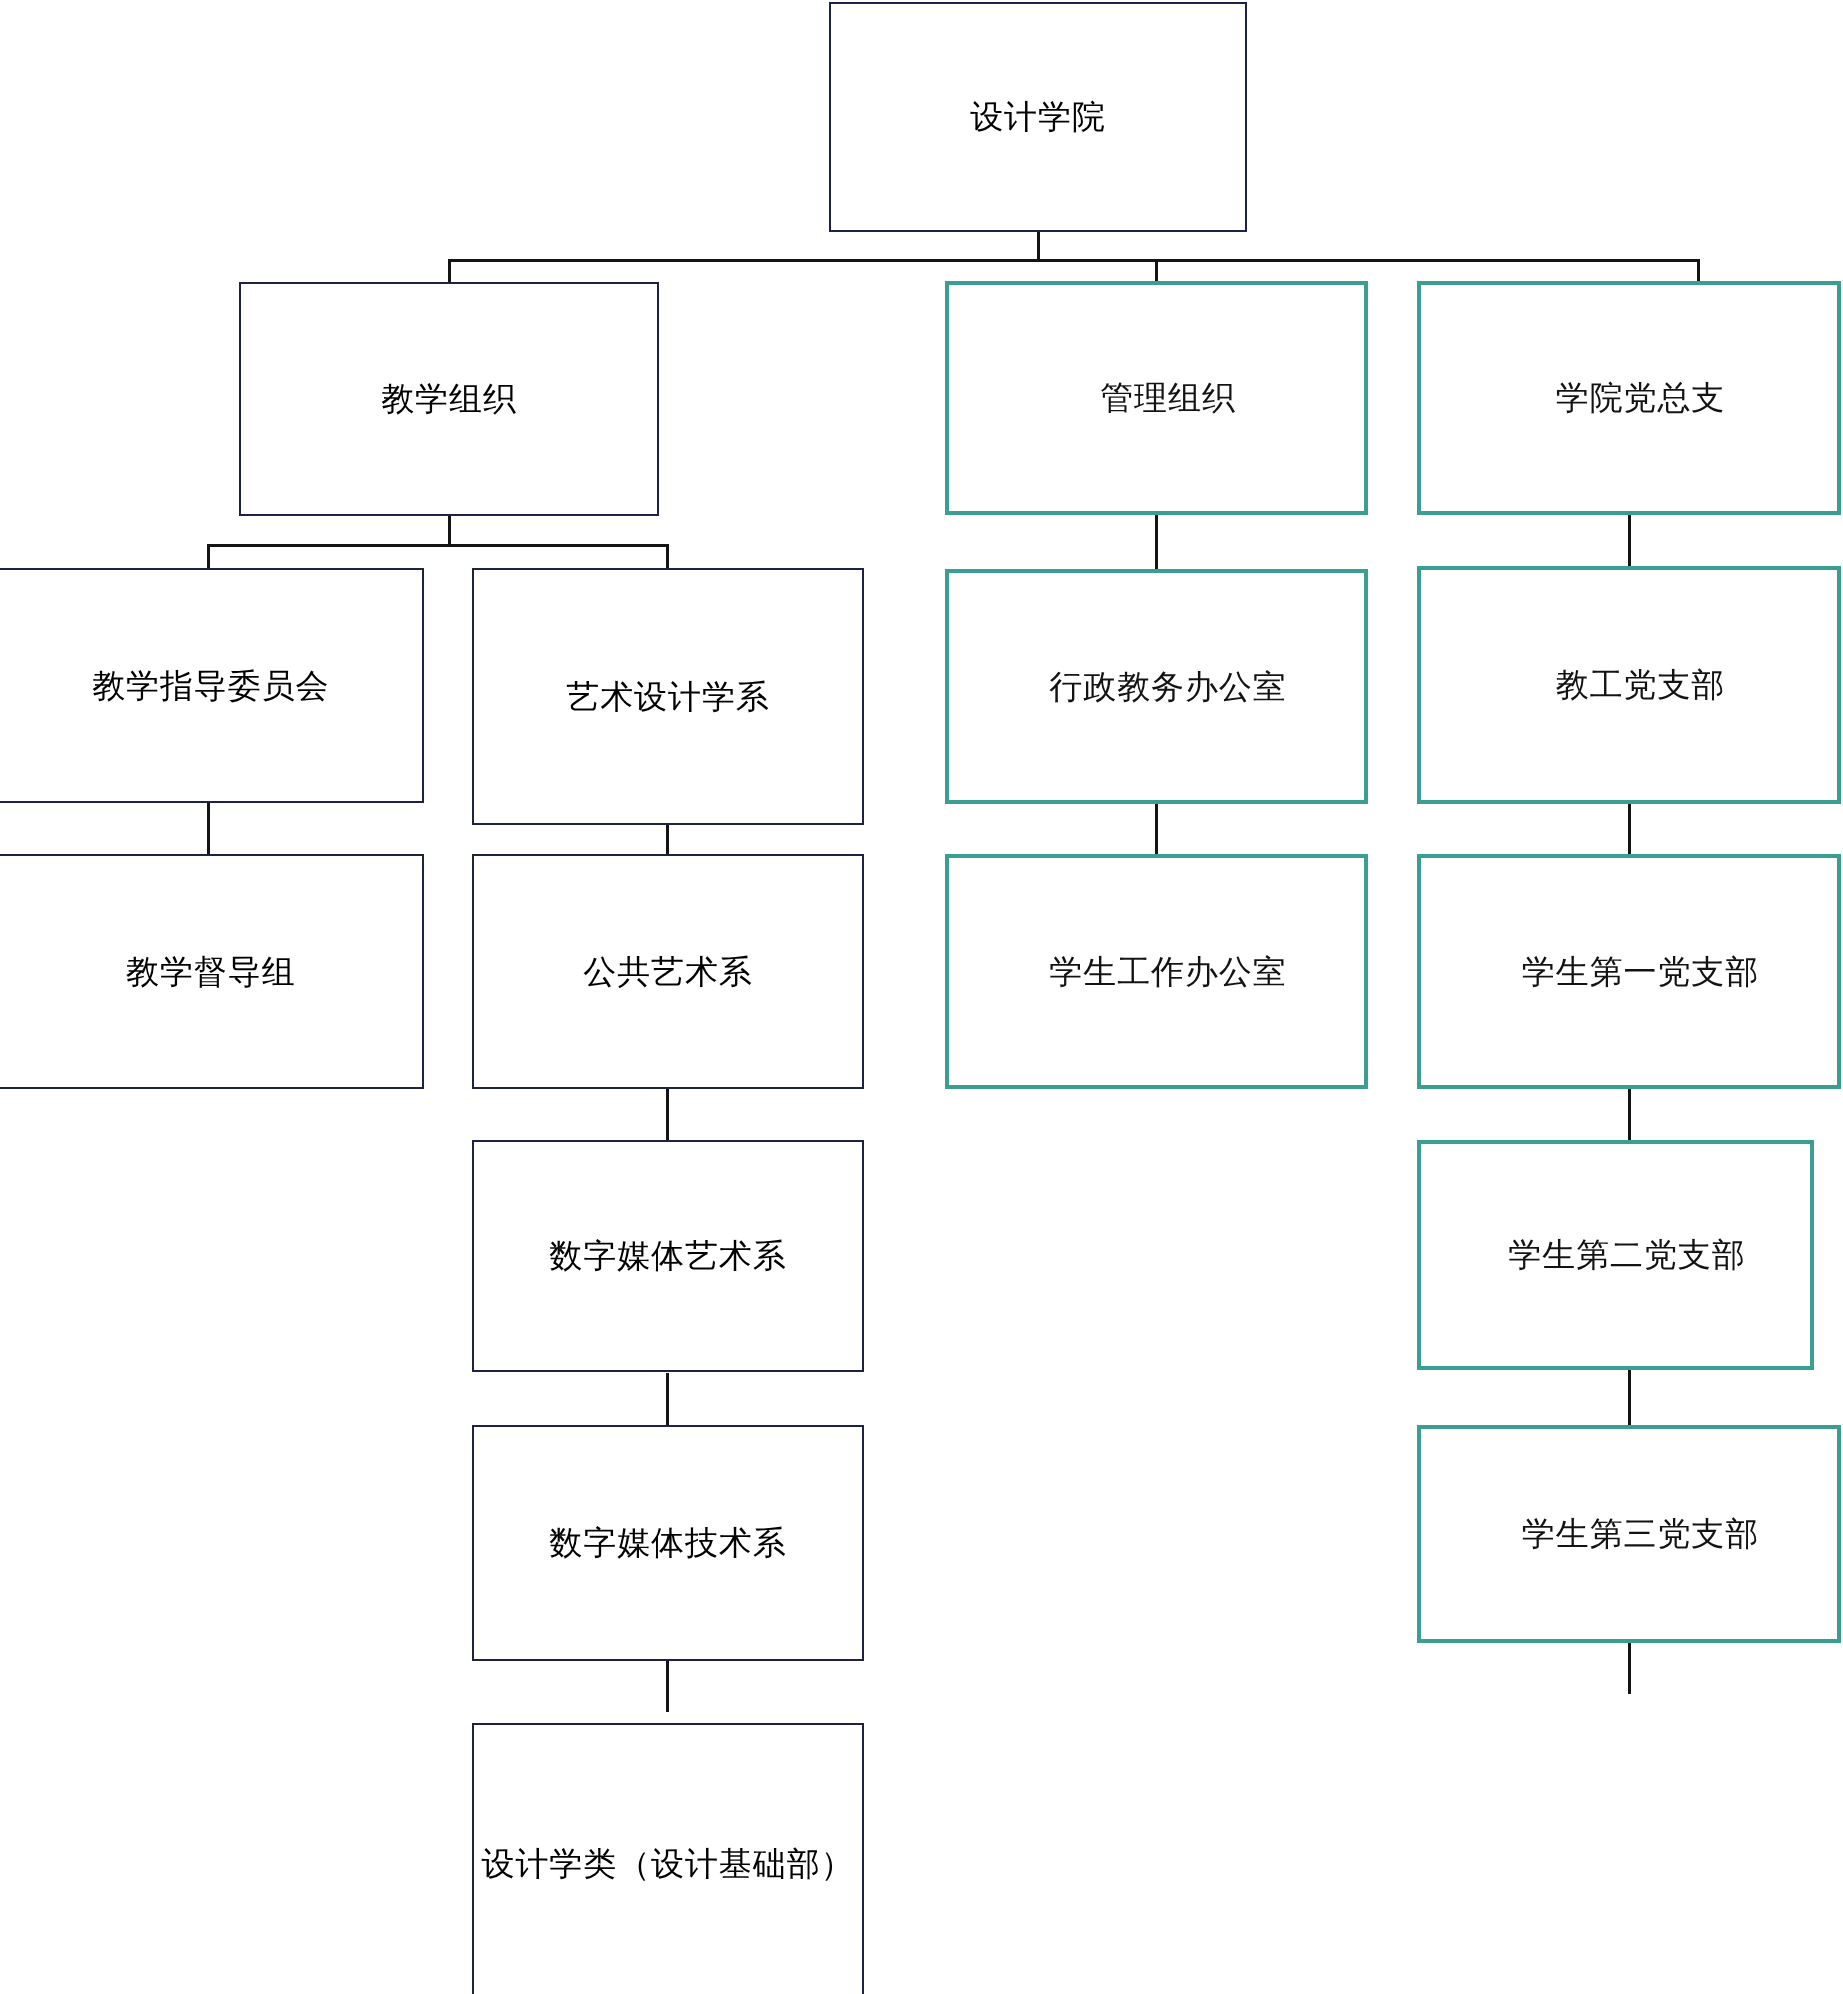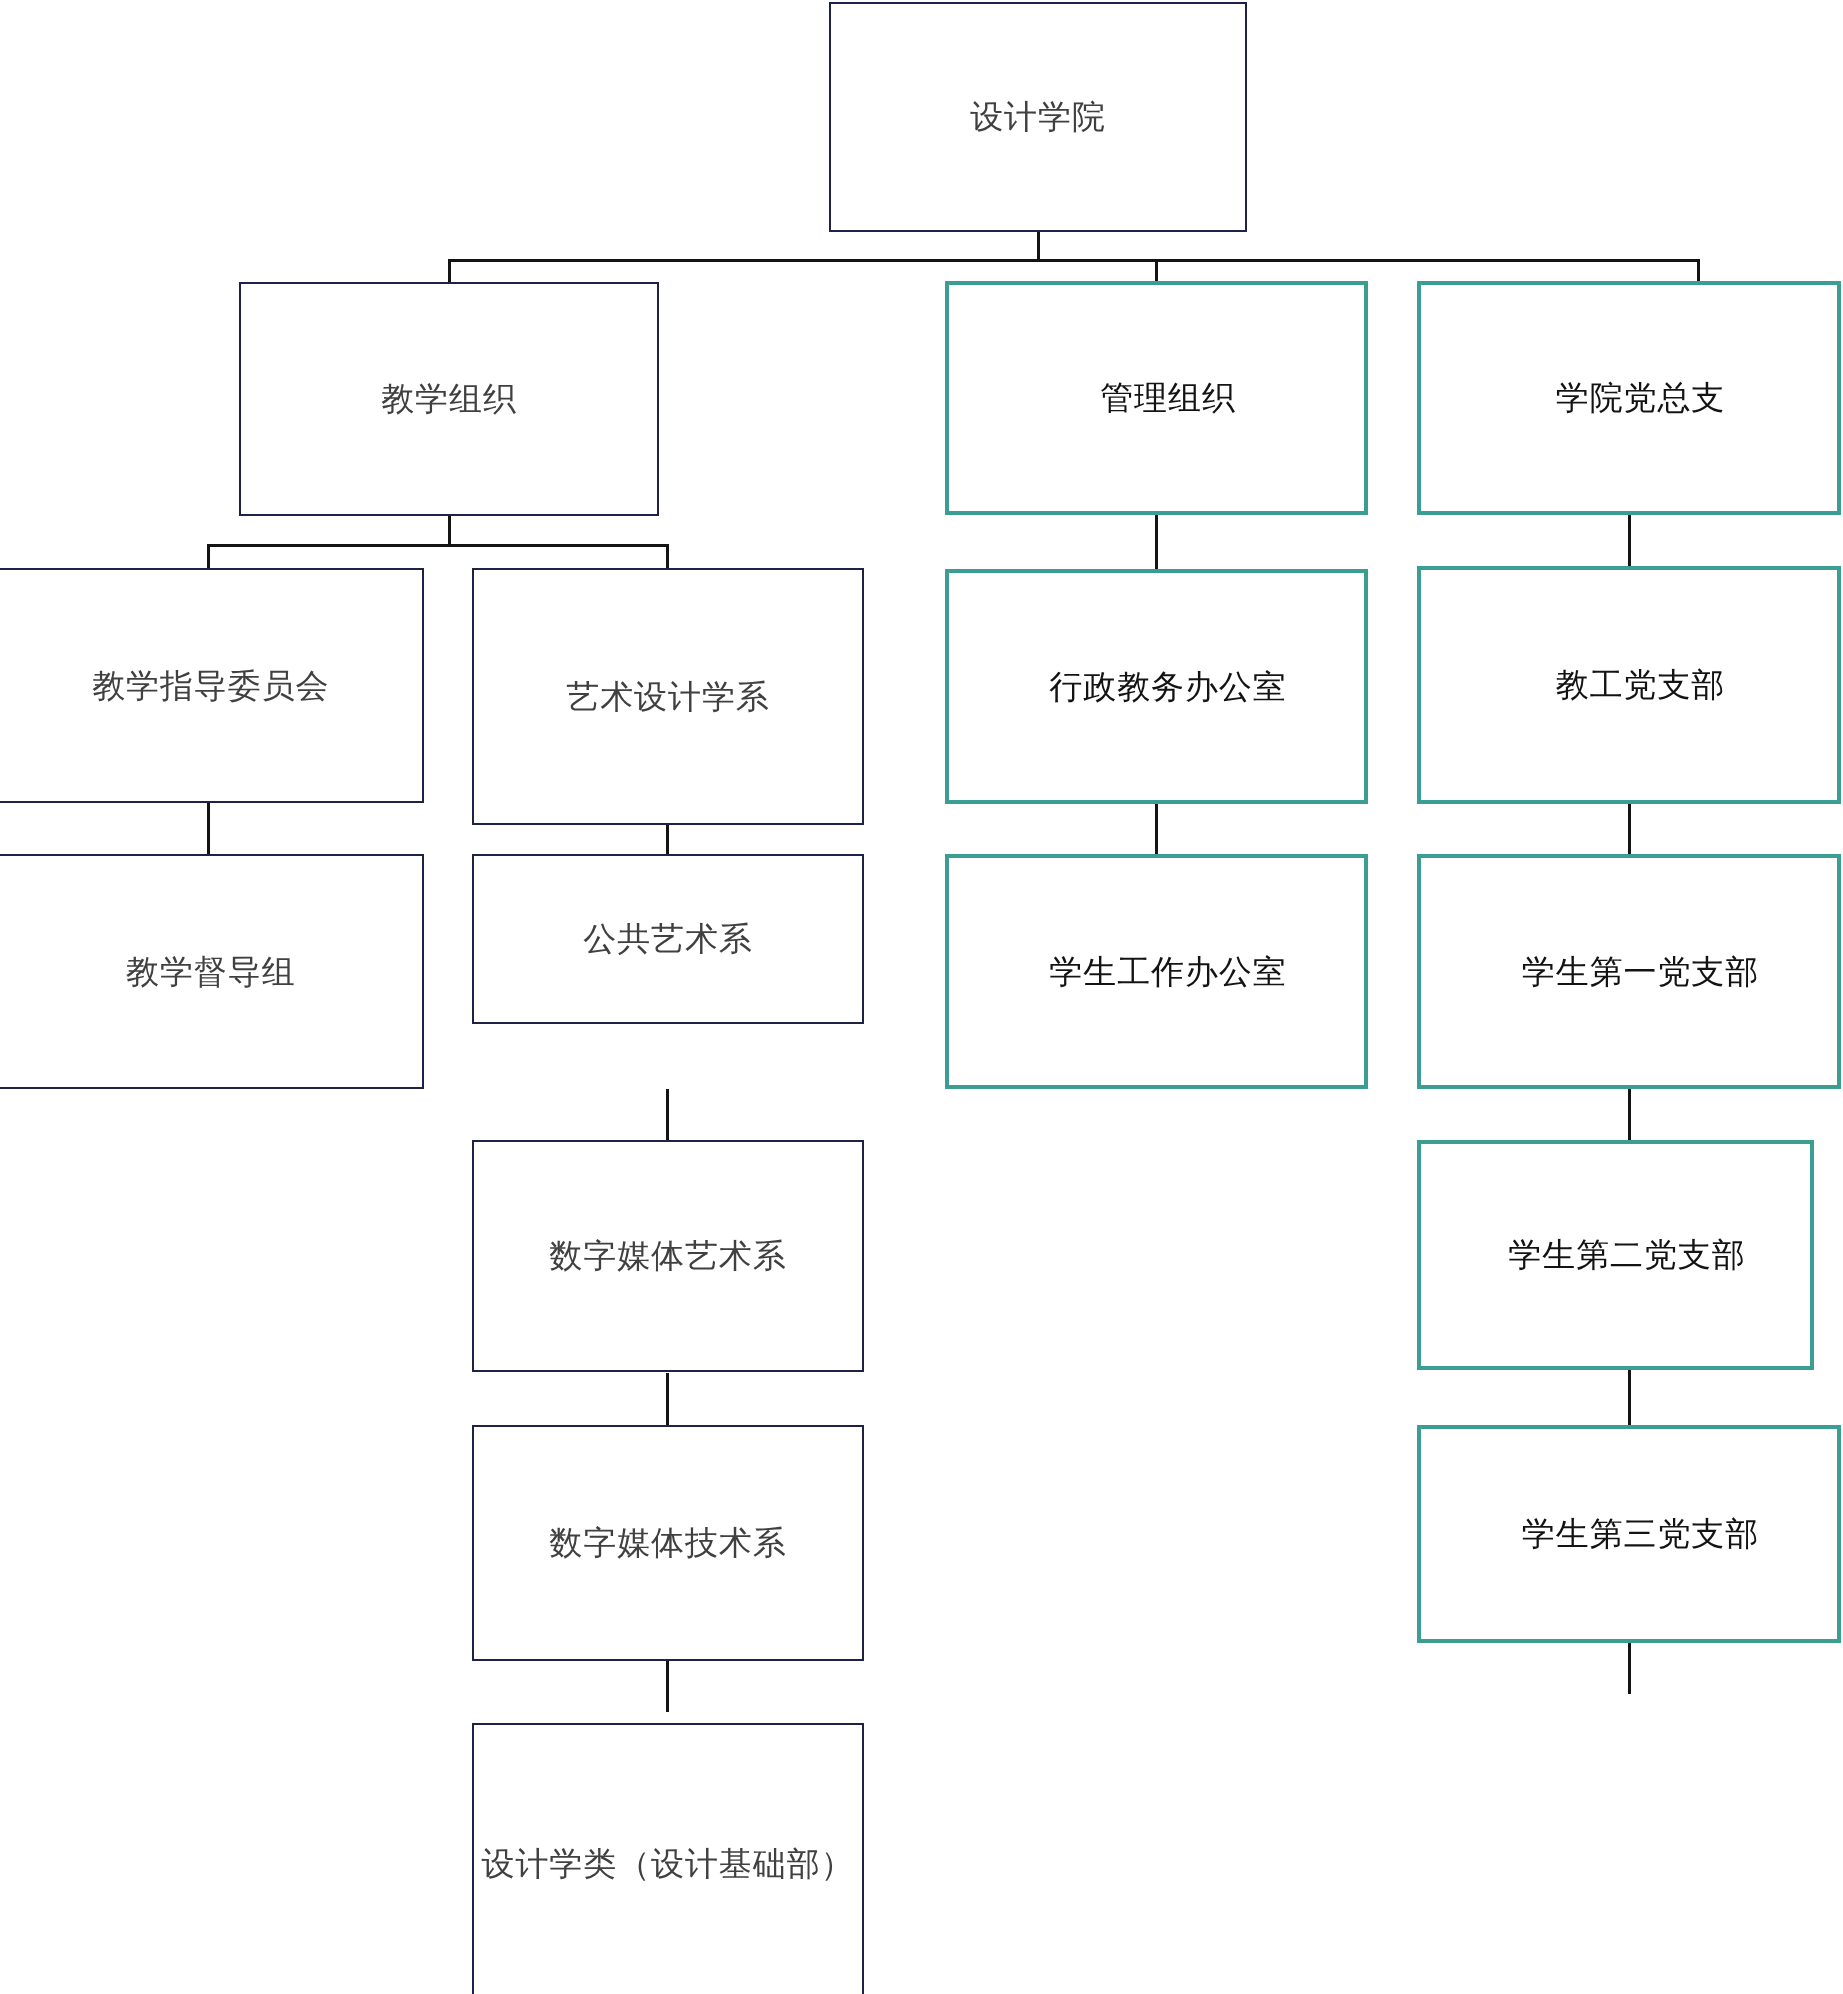--- a/index.html
+++ b/index.html
@@ -29,21 +29,21 @@
   .node .label {
     font-size: 33px;
     line-height: 1.25;
     letter-spacing: 0.9px;
     white-space: nowrap;
   }
   .node.navy {
     border: 2.7px solid #1e2346;
   }
   .node.navy .label {
-    color: #404040;
+    color: #000000;
   }
   .node.teal {
     border: 4.5px solid #3a9e92;
     padding-left: 23px;
   }
   .node.teal .label {
     color: #131313;
   }
   .conn {
     position: absolute;
@@ -129,21 +129,21 @@
   </div>
 
   <div class="node teal" style="left:945px; top:569px; width:423px; height:235px;">
     <span class="label">行政教务办公室</span>
   </div>
 
   <div class="node navy" style="left:-2.7px; top:854px; width:427px; height:235px;">
     <span class="label">教学督导组</span>
   </div>
 
-  <div class="node navy" style="left:472px; top:854px; width:392px; height:170px;">
+  <div class="node navy" style="left:472px; top:854px; width:392px; height:235px;">
     <span class="label">公共艺术系</span>
   </div>
 
   <div class="node teal" style="left:945px; top:854px; width:423px; height:235px;">
     <span class="label">学生工作办公室</span>
   </div>
 
   <div class="node teal" style="left:1417px; top:854px; width:424px; height:235px;">
     <span class="label">学生第一党支部</span>
   </div>

